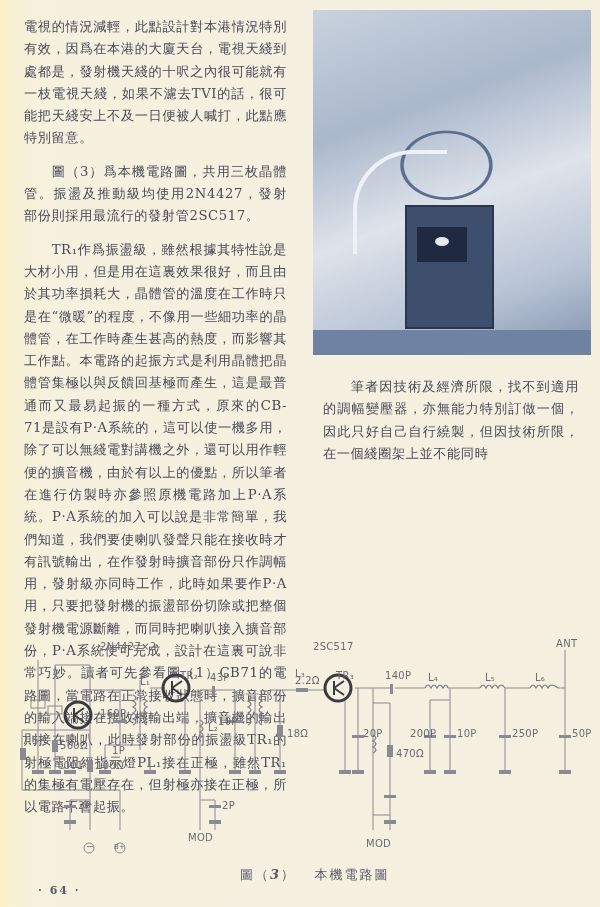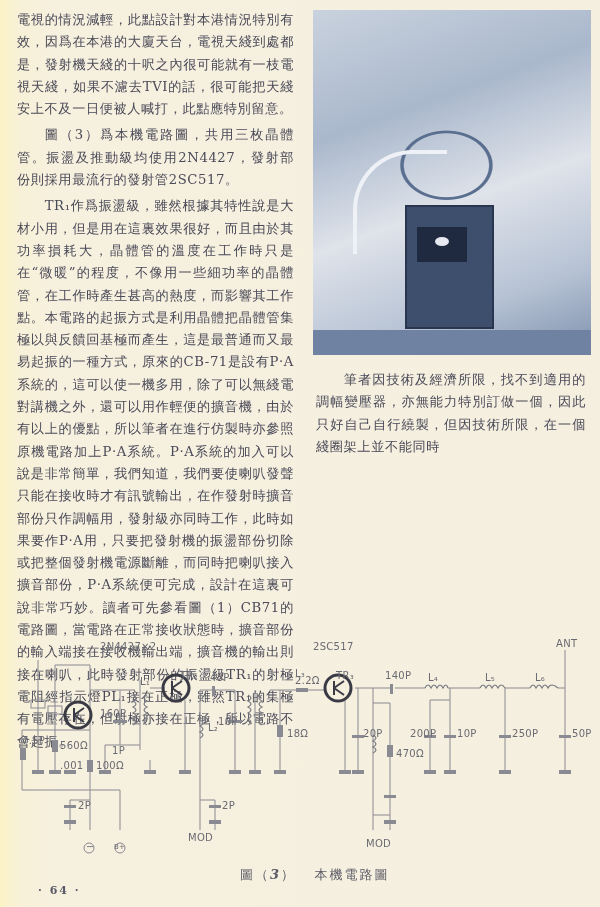--- a/index.html
+++ b/index.html
@@ -5,21 +5,21 @@
   html, body { margin:0; padding:0; }
   body {
     width:600px; height:907px; position:relative; overflow:hidden;
     background: linear-gradient(to right, #fbf2c4 0px, #f8f1d8 18px, #f6f0df 60px, #f5efe0 100%);
     font-family: "DejaVu Serif", "Liberation Serif", serif;
     color:#4a4a58;
   }
   .col {
     position:absolute; font-size:13.2px; line-height:22.3px; letter-spacing:0.6px;
   }
-  .col p { margin:4px; text-align:justify; }
+  .col p { margin:11px; text-align:justify; }
   .col .indent { text-indent:2.1em; }
   .left-col { left:13px; top:5px; width:285px; }
   .right-col { left:312px; top:365px; width:278px; }
   .photo {
     position:absolute; left:313px; top:10px; width:278px; height:345px;
     background:
       radial-gradient(ellipse 60px 45px at 48% 45%, transparent 70%, #5a6f90 72%, #5a6f90 76%, transparent 78%),
       radial-gradient(circle 30px at 50% 72%, #2c3a55 30%, transparent 80%),
       linear-gradient(160deg, #c9d2de 0%, #aab8cc 30%, #dfe3ea 55%, #b6c2d4 80%, #7e91ad 100%);
     overflow:hidden;

